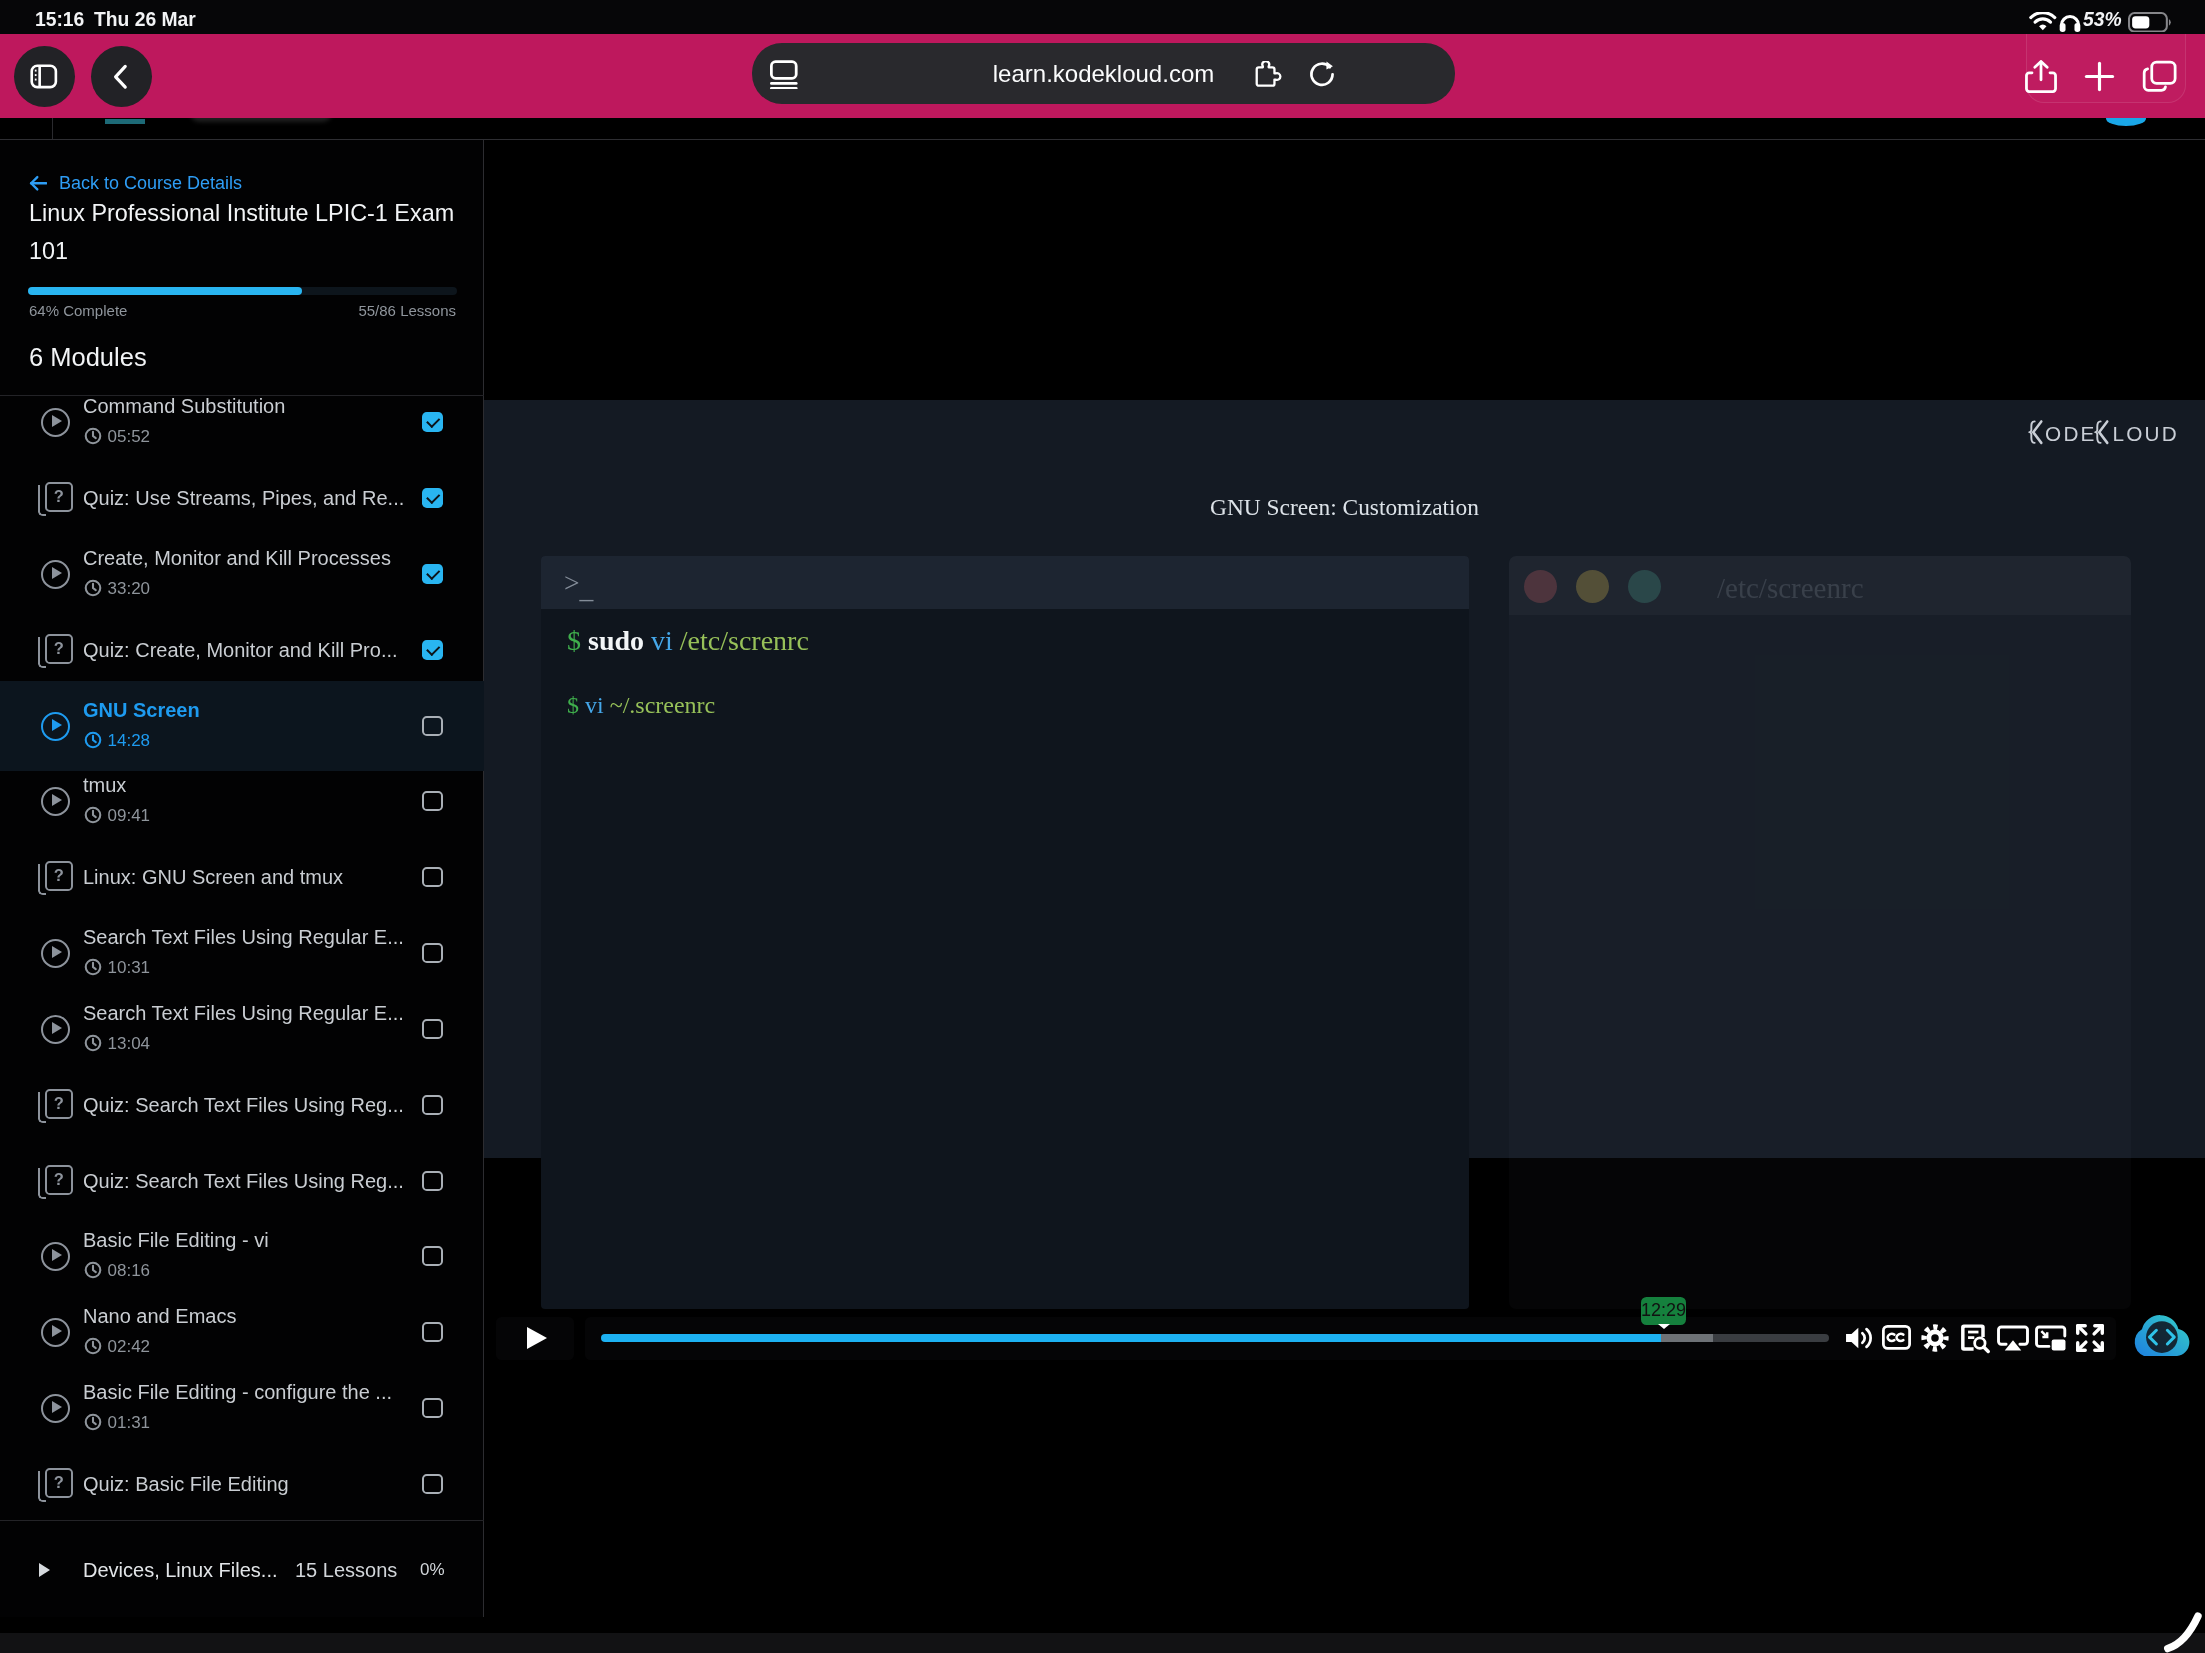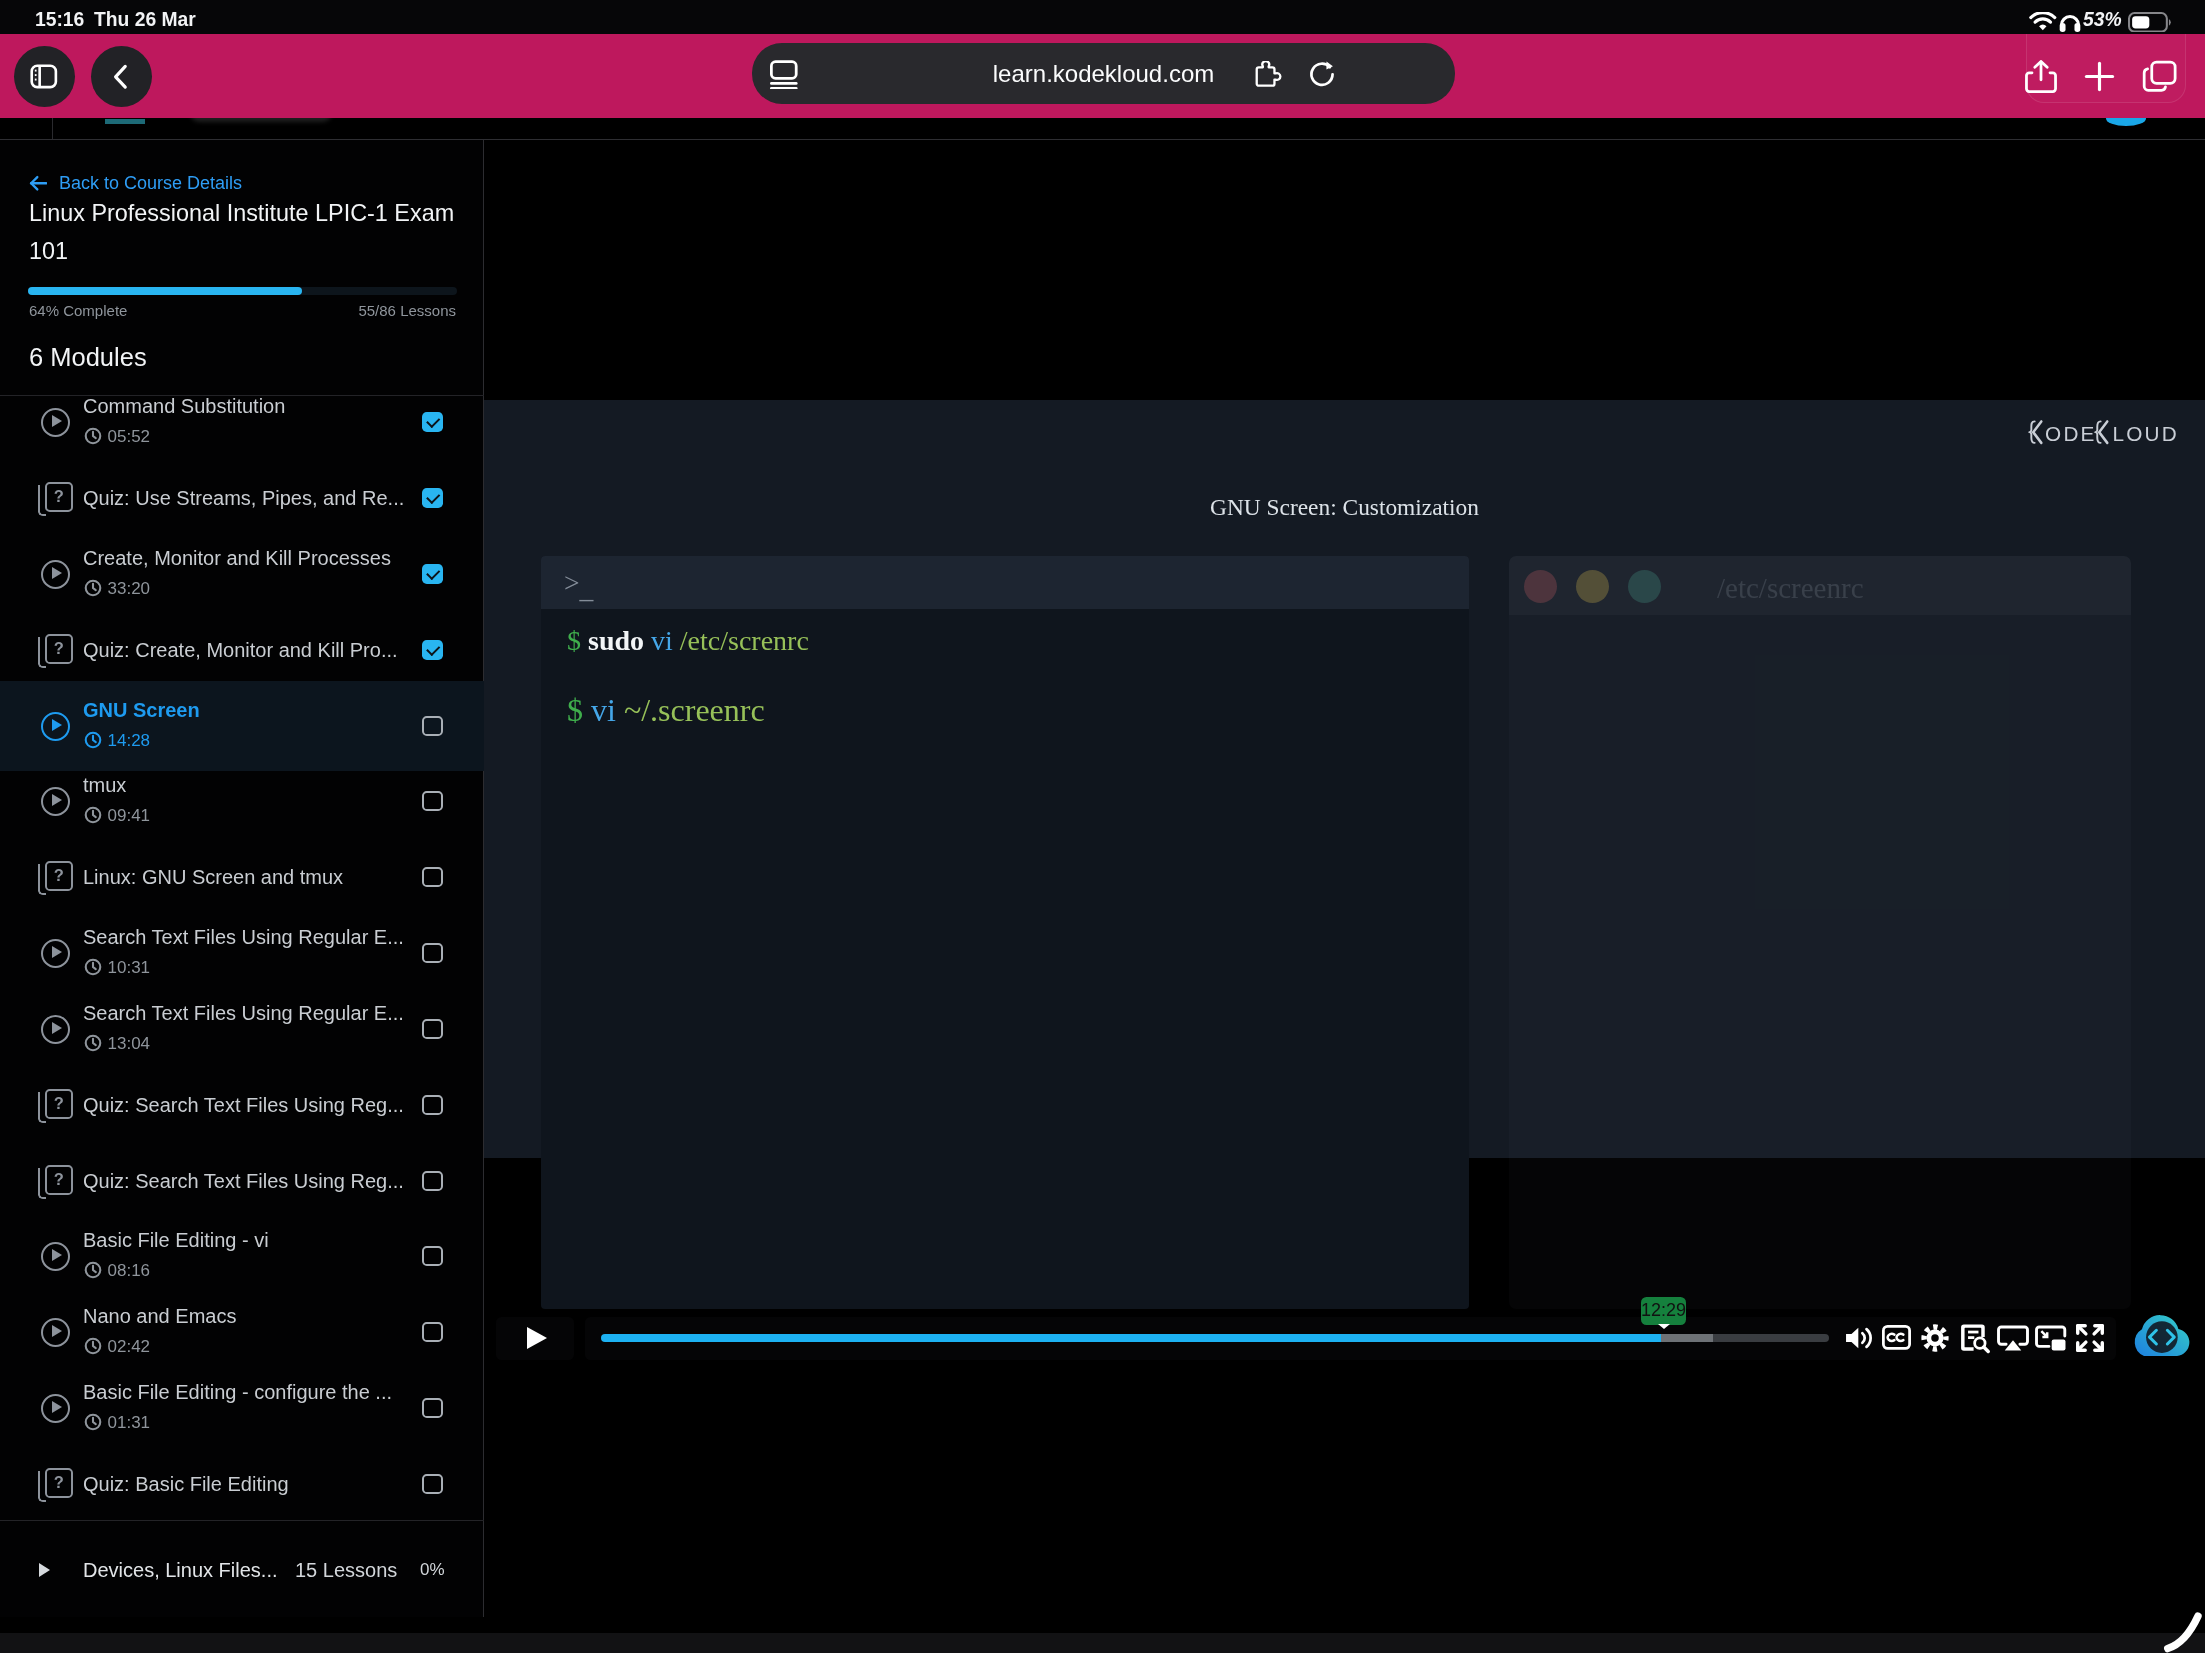--- a/index.html
+++ b/index.html
@@ -254,21 +254,21 @@
         <path d="M107,3 L96,17.5 L107,32" stroke-width="3.4"></path>
       </g>
       <text x="23" y="29" font-family="Liberation Sans" font-size="28" letter-spacing="3" fill="#c9ced6">ODE</text>
       <text x="114" y="29" font-family="Liberation Sans" font-size="28" letter-spacing="3" fill="#c9ced6">LOUD</text>
     </svg>
     <div class="abs mono" style="left:0;top:94px;width:1721px;text-align:center;font-size:23.4px;color:#dce2e8;">GNU Screen: Customization</div>
     <div class="abs" style="left:57px;top:156px;width:928px;height:753px;background:#0f151d;border-radius:4.1px;"></div>
     <div class="abs" style="left:57px;top:156px;width:928px;height:53px;background:#1d2531;border-radius:4.1px 4.1px 0 0;"></div>
     <div class="abs mono" style="left:80px;top:167px;font-size:27.6px;color:#848d99;">&gt;<span style="position:relative;top:5.5px;">_</span></div>
     <div class="abs mono" style="left:83px;top:225px;font-size:28px;white-space:pre;"><span style="color:#3fae4c;">$ </span><span style="color:#f2f5f7;font-weight:bold;">sudo </span><span style="color:#45a7e9;">vi </span><span style="color:#97c159;">/etc/screnrc</span></div>
-    <div class="abs mono" style="left:83px;top:292px;font-size:32px;white-space:pre;"><span style="color:#3fae4c;">$ </span><span style="color:#45a7e9;">vi </span><span style="color:#97c159;">~/.screenrc</span></div>
+    <div class="abs mono" style="left:83px;top:292px;font-size:24px;white-space:pre;"><span style="color:#3fae4c;">$ </span><span style="color:#45a7e9;">vi </span><span style="color:#97c159;">~/.screenrc</span></div>
     <div class="abs" style="left:1025px;top:156px;width:622px;height:753px;background:rgba(200,220,240,0.025);border-radius:6.9px;"></div>
     <div class="abs" style="left:1025px;top:156px;width:622px;height:59px;background:rgba(200,220,240,0.04);border-radius:6.9px 6.9px 0 0;"></div>
     <div class="abs" style="left:1040px;top:170px;width:33px;height:33px;border-radius:50%;background:rgba(210,95,105,0.26);"></div>
     <div class="abs" style="left:1092px;top:170px;width:33px;height:33px;border-radius:50%;background:rgba(205,180,75,0.30);"></div>
     <div class="abs" style="left:1144px;top:170px;width:33px;height:33px;border-radius:50%;background:rgba(75,170,150,0.26);"></div>
     <div class="abs mono" style="left:1205px;top:172px;font-size:29px;color:rgba(190,205,220,0.16);margin-left:28px;">/etc/screenrc</div>
     <div class="abs" style="left:12.4px;top:917px;width:78px;height:43px;background:#050506;border-radius:5.5px;"></div>
     <div class="abs" style="left:43px;top:927px;width:0;height:0;border-left:20.7px solid #fff;border-top:11.7px solid transparent;border-bottom:11.7px solid transparent;"></div>
     <div class="abs" style="left:101px;top:917px;width:1531px;height:43px;background:#050506;border-radius:5.5px;"></div>
     <div class="abs" style="left:117px;top:934px;width:1060px;height:8.3px;background:#1db2f2;border-radius:4.1px 0 0 4.1px;"></div>

